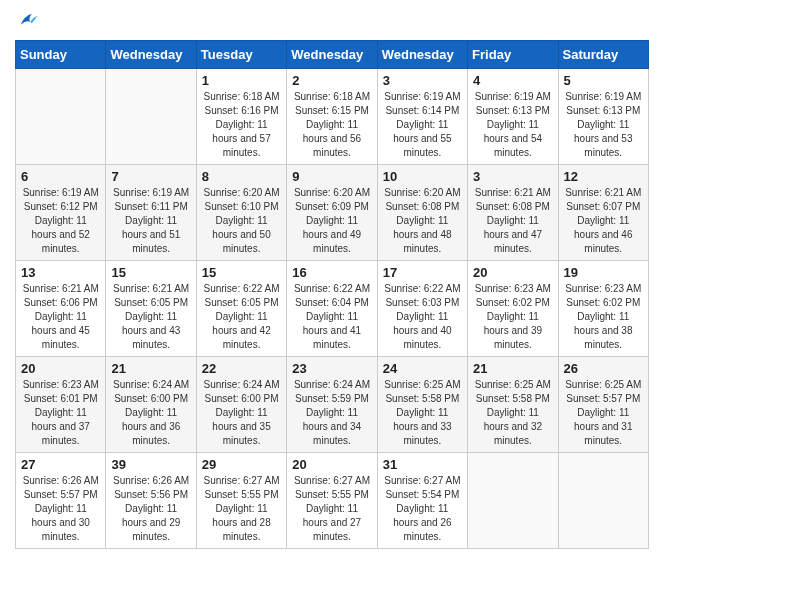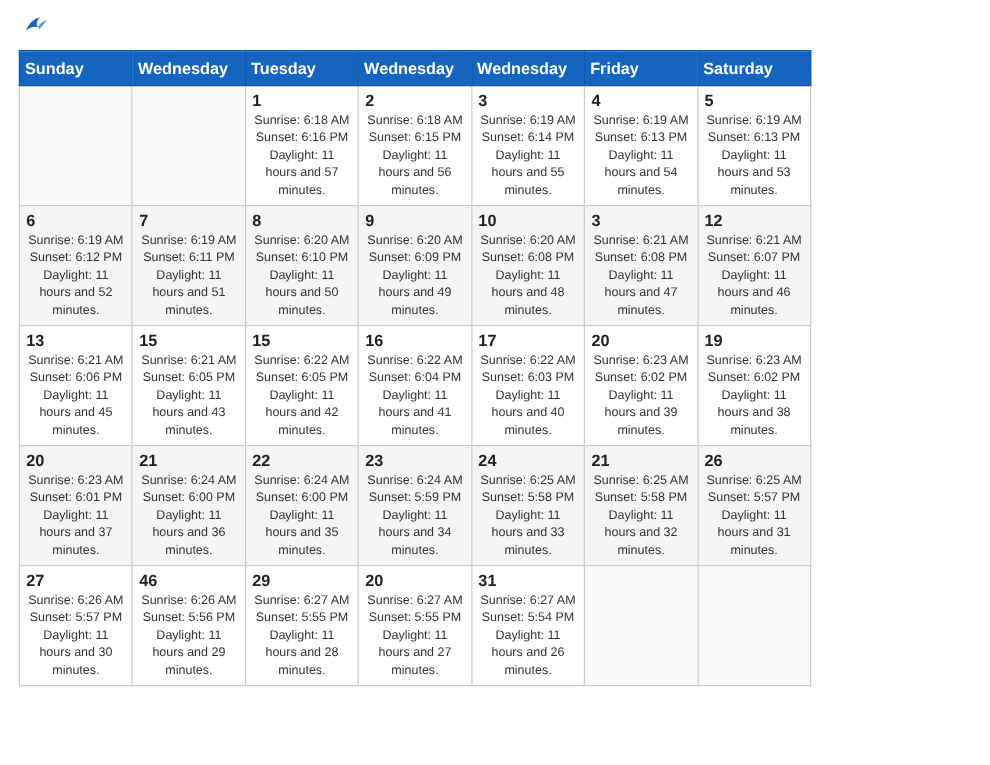--- a/index.html
+++ b/index.html
@@ -251,21 +251,21 @@
             <span class="day-num">26</span>
             <div class="day-info">Sunrise: 6:25 AM<br>Sunset: 5:57 PM<br>Daylight: 11 hours and 31 minutes.</div>
           </td>
         </tr>
         <tr>
           <td>
             <span class="day-num">27</span>
             <div class="day-info">Sunrise: 6:26 AM<br>Sunset: 5:57 PM<br>Daylight: 11 hours and 30 minutes.</div>
           </td>
           <td>
-            <span class="day-num">46</span>
+            <span class="day-num">39</span>
             <div class="day-info">Sunrise: 6:26 AM<br>Sunset: 5:56 PM<br>Daylight: 11 hours and 29 minutes.</div>
           </td>
           <td>
             <span class="day-num">29</span>
             <div class="day-info">Sunrise: 6:27 AM<br>Sunset: 5:55 PM<br>Daylight: 11 hours and 28 minutes.</div>
           </td>
           <td>
             <span class="day-num">20</span>
             <div class="day-info">Sunrise: 6:27 AM<br>Sunset: 5:55 PM<br>Daylight: 11 hours and 27 minutes.</div>
           </td>

